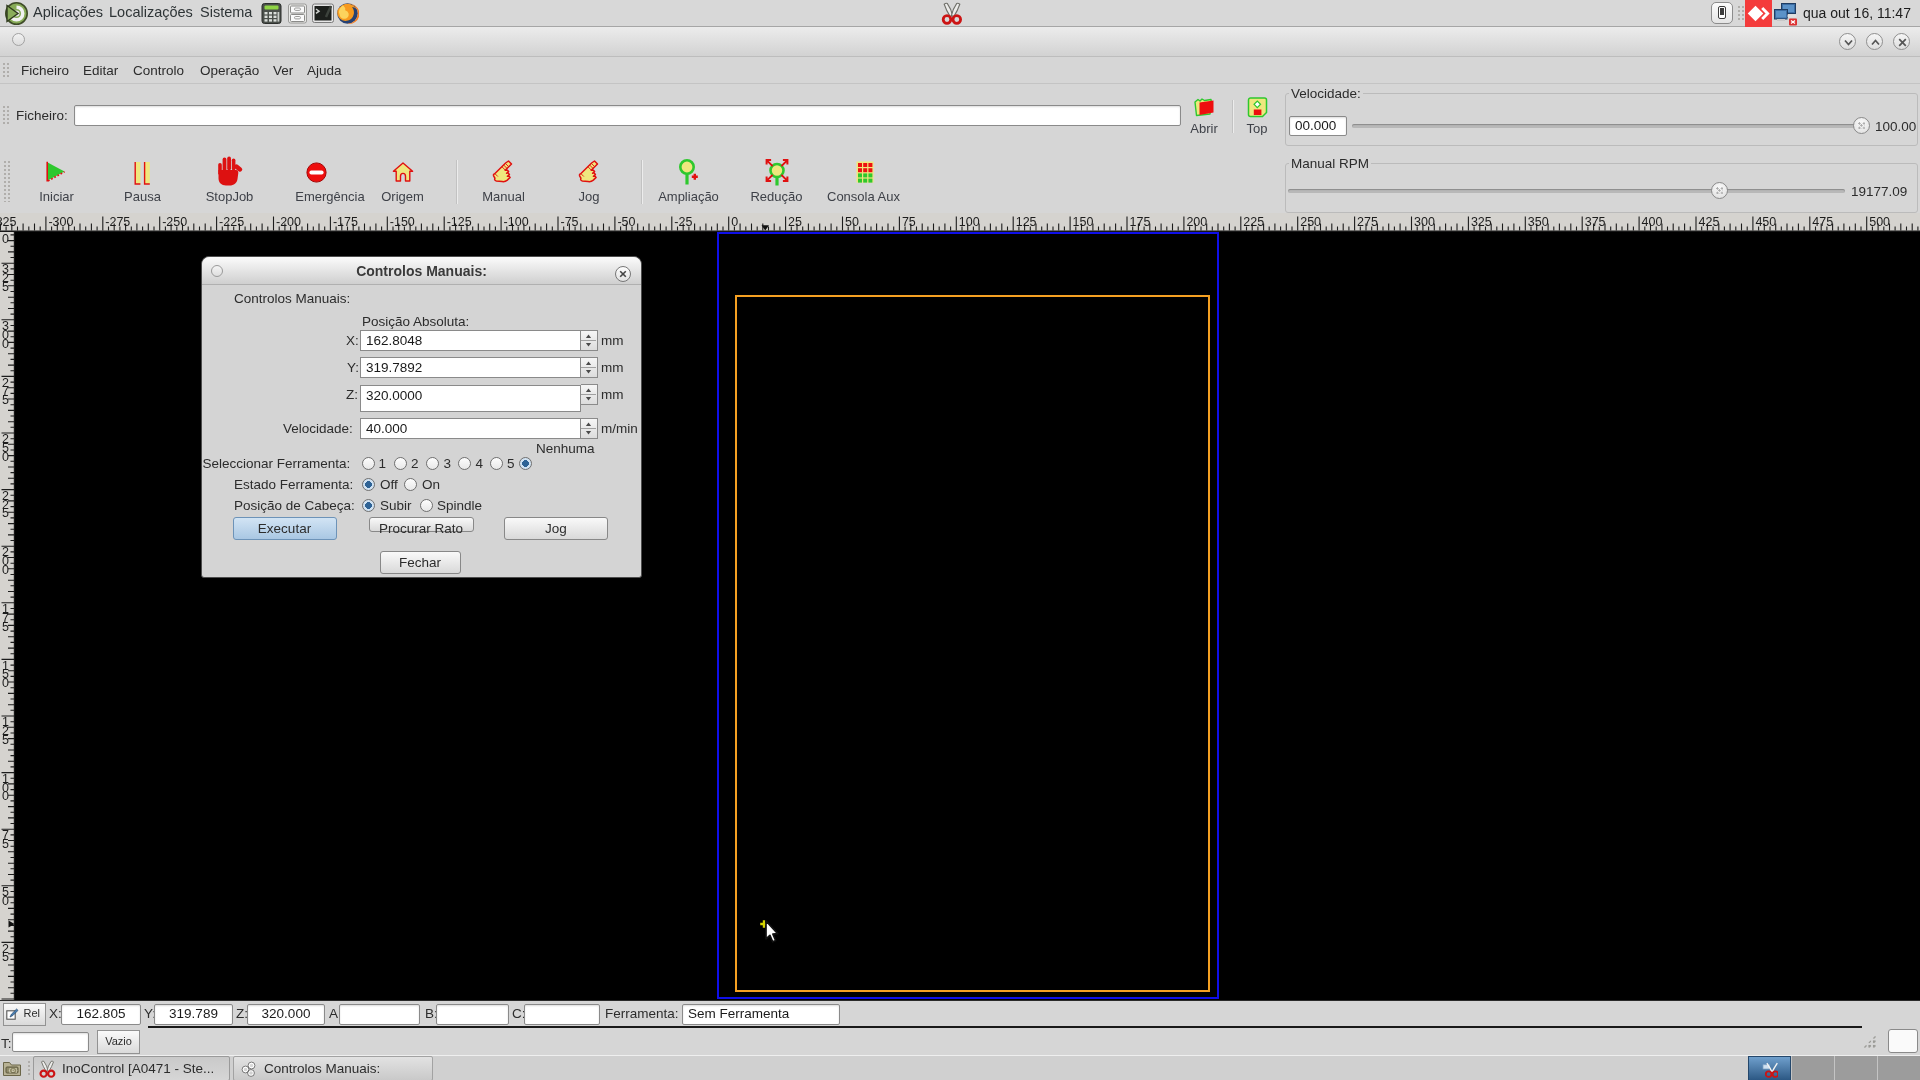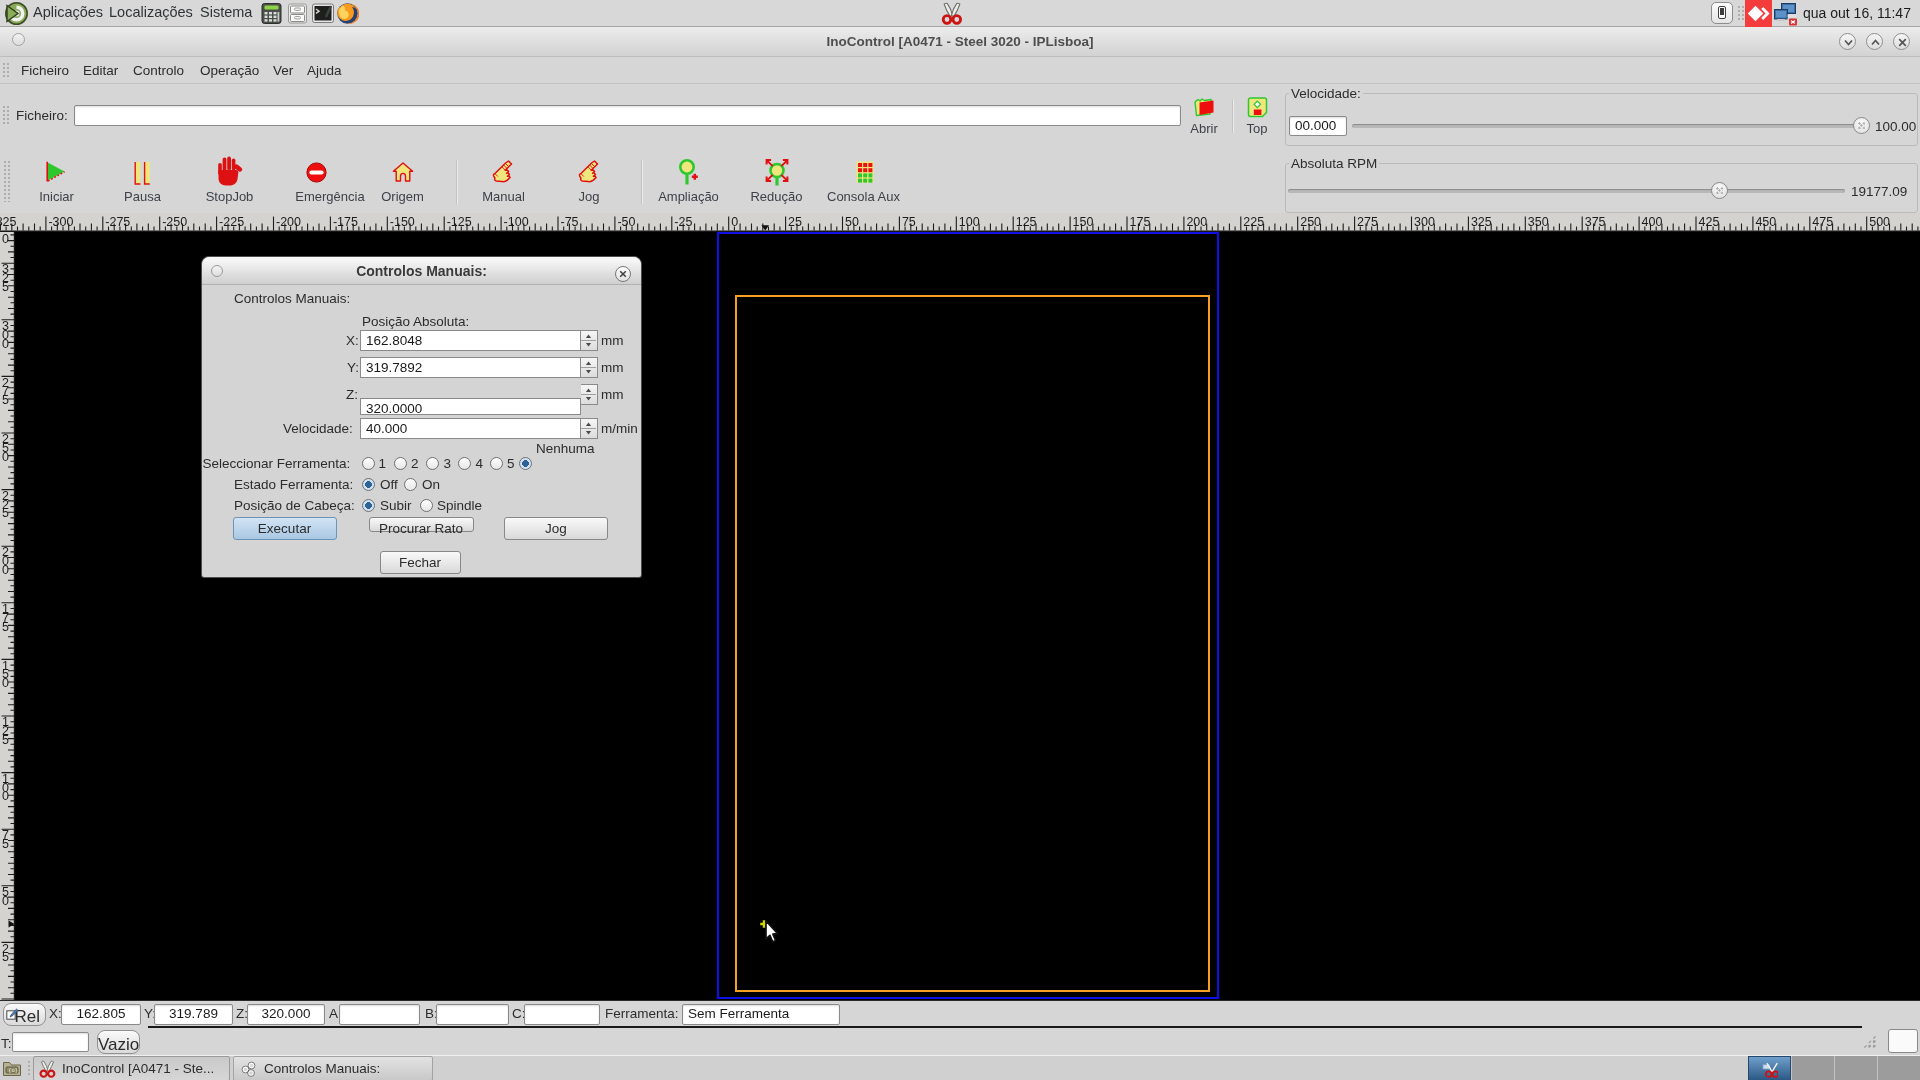--- a/index.html
+++ b/index.html
@@ -33,21 +33,21 @@
 
 #hruler{left:0;top:213px}
 #vruler{left:0;top:232px}
 #canvas{left:15px;top:232px;width:1905px;height:768px;background:#000}
 #bluerect{position:absolute;left:702px;top:0;width:502px;height:767px;border:2px solid #0f0fe8}
 #orangerect{position:absolute;left:720px;top:63px;width:475px;height:697px;border:2px solid #f5a022}
 
 #status1{left:0;top:1000px;width:1920px;height:28px;background:#d6d6d6;border-top:1px solid #2a2a2a}
 #status2{left:0;top:1028px;width:1920px;height:27px;background:#d6d6d6}
 #s1line{left:148px;top:1026px;width:1714px;height:2px;background:#191919}
-.sbtn{position:absolute;background:linear-gradient(#fafafa,#dadada);border:1px solid #929292;border-radius:8px;font-size:17px;color:#2c2c2c;text-align:center}
+.sbtn{position:absolute;background:linear-gradient(#fafafa,#dadada);border:1px solid #929292;border-radius:0;font-size:11px;color:#2c2c2c;text-align:center}
 
 #taskbar{left:0;top:1055px;width:1920px;height:25px;background:#d0d0d0;border-top:1px solid #efefef}
 .taskbtn{position:absolute;top:0px;height:25px;font-size:13.5px;color:#2c2c2c}
 
 #dialog{left:201px;top:256px;width:441px;height:322px;background:#d4d4d4;border:1px solid #4d4d4d;border-radius:8px 8px 3px 3px;box-shadow:0 2px 10px rgba(0,0,0,.45)}
 #dtitle{position:absolute;left:0;top:0;right:0;height:28px;background:linear-gradient(#fbfbfb,#cfcfcf);border-bottom:1px solid #b0b0b0;border-radius:8px 8px 0 0;text-align:center;font-weight:bold;font-size:14px;color:#3a3a3a;padding-top:6px}
 .dlbl{position:absolute;font-size:13.5px;color:#2c2c2c;white-space:nowrap}
 .dentry{position:absolute;background:#fff;border:1px solid #8a8a8a;font-size:13.5px;color:#1a1a1a;padding:2px 0 0 5px}
 .spin{position:absolute;width:17px;background:linear-gradient(#f6f6f6,#dcdcdc);border:1px solid #8a8a8a;border-left:none}
 .dbtn{position:absolute;background:linear-gradient(#f9f9f9,#d9d9d9);border:1px solid #888;border-radius:3px;font-size:13.5px;color:#2c2c2c;text-align:center;padding-top:3px}
@@ -128,21 +128,20 @@
   <rect x="14.5" y="12.5" width="9" height="3" fill="#e0e0e0"></rect>
       <rect x="14.5" y="16" width="9" height="2" fill="#d0d0d0"></rect>
   <rect x="16" y="16.5" width="8" height="7" fill="#dd3030" rx="1"></rect>
   <path d="M18 18.5 l4 3 m0 -3 l-4 3" stroke="#fff" stroke-width="1.3"></path>
  </svg>
  <span class="pmenu" style="left:1803px;color:#1d1d1d;font-size:14px;top:5px">qua out 16, 11:47</span>
 </div>
 
 <div id="titlebar" class="abs">
  <div class="abs" style="left:12px;top:6px;width:13px;height:13px;border:1.5px solid #a2a2a2;border-radius:50%;background:linear-gradient(#f2f2f2,#dcdcdc)"></div>
- <div id="wtitle">InoControl [A0471 - Steel 3020 - IPLisboa]</div>
 </div>
 <div class="circbtn" style="left:1839px">
     <svg width="13" height="13" viewBox="0 0 13 13">
       <path d="M3 4.5 l3.5 4 3.5 -4" fill="none" stroke="#555" stroke-width="1.7"></path>
     </svg>
   </div>
 <div class="circbtn" style="left:1866px">
     <svg width="13" height="13" viewBox="0 0 13 13">
       <path d="M3 8.5 l3.5 -4 3.5 4" fill="none" stroke="#555" stroke-width="1.7"></path>
     </svg>
@@ -270,21 +269,21 @@
   </div>
 
 <div id="rightpane" class="abs"></div>
 <div class="frame" style="left:1285px;top:93px;width:633px;height:53px"></div>
 <div class="framelbl" style="left:1289px;top:86px">Velocidade:</div>
 <div class="entry" style="left:1289px;top:116px;width:58px;height:20px;padding:1px 0 0 5px">00.000</div>
 <div class="track" style="left:1352px;top:124px;width:516px"></div>
 <div class="shandle" style="left:1853px;top:117px"></div>
 <span class="lbl" style="left:1875px;top:119px">100.00</span>
 <div class="frame" style="left:1285px;top:163px;width:633px;height:50px"></div>
-<div class="framelbl" style="left:1289px;top:156px">Absoluta RPM</div>
+<div class="framelbl" style="left:1289px;top:156px">Manual RPM</div>
 <div class="track" style="left:1288px;top:189px;width:557px"></div>
 <div class="shandle" style="left:1711px;top:182px"></div>
 <span class="lbl" style="left:1851px;top:184px">19177.09</span>
 
 <svg id="hruler" class="abs" width="1920" height="19">
     <rect width="1920" height="19" fill="#d5d3cf"></rect>
     <path d="M0.4 10.5 V17.5 M6.1 13.5 V17.5 M11.8 10.5 V17.5 M17.5 13.5 V17.5 M23.1 10.5 V17.5 M28.8 13.5 V17.5 M34.5 10.5 V17.5 M40.2 13.5 V17.5 M45.9 3.5 V17.5 M51.6 13.5 V17.5 M57.3 10.5 V17.5 M63.0 13.5 V17.5 M68.7 10.5 V17.5 M74.4 13.5 V17.5 M80.0 10.5 V17.5 M85.7 13.5 V17.5 M91.4 10.5 V17.5 M97.1 13.5 V17.5 M102.8 3.5 V17.5 M108.5 13.5 V17.5 M114.2 10.5 V17.5 M119.9 13.5 V17.5 M125.6 10.5 V17.5 M131.3 13.5 V17.5 M136.9 10.5 V17.5 M142.6 13.5 V17.5 M148.3 10.5 V17.5 M154.0 13.5 V17.5 M159.7 3.5 V17.5 M165.4 13.5 V17.5 M171.1 10.5 V17.5 M176.8 13.5 V17.5 M182.5 10.5 V17.5 M188.2 13.5 V17.5 M193.8 10.5 V17.5 M199.5 13.5 V17.5 M205.2 10.5 V17.5 M210.9 13.5 V17.5 M216.6 3.5 V17.5 M222.3 13.5 V17.5 M228.0 10.5 V17.5 M233.7 13.5 V17.5 M239.4 10.5 V17.5 M245.1 13.5 V17.5 M250.7 10.5 V17.5 M256.4 13.5 V17.5 M262.1 10.5 V17.5 M267.8 13.5 V17.5 M273.5 3.5 V17.5 M279.2 13.5 V17.5 M284.9 10.5 V17.5 M290.6 13.5 V17.5 M296.3 10.5 V17.5 M302.0 13.5 V17.5 M307.6 10.5 V17.5 M313.3 13.5 V17.5 M319.0 10.5 V17.5 M324.7 13.5 V17.5 M330.4 3.5 V17.5 M336.1 13.5 V17.5 M341.8 10.5 V17.5 M347.5 13.5 V17.5 M353.2 10.5 V17.5 M358.9 13.5 V17.5 M364.5 10.5 V17.5 M370.2 13.5 V17.5 M375.9 10.5 V17.5 M381.6 13.5 V17.5 M387.3 3.5 V17.5 M393.0 13.5 V17.5 M398.7 10.5 V17.5 M404.4 13.5 V17.5 M410.1 10.5 V17.5 M415.8 13.5 V17.5 M421.4 10.5 V17.5 M427.1 13.5 V17.5 M432.8 10.5 V17.5 M438.5 13.5 V17.5 M444.2 3.5 V17.5 M449.9 13.5 V17.5 M455.6 10.5 V17.5 M461.3 13.5 V17.5 M467.0 10.5 V17.5 M472.7 13.5 V17.5 M478.3 10.5 V17.5 M484.0 13.5 V17.5 M489.7 10.5 V17.5 M495.4 13.5 V17.5 M501.1 3.5 V17.5 M506.8 13.5 V17.5 M512.5 10.5 V17.5 M518.2 13.5 V17.5 M523.9 10.5 V17.5 M529.6 13.5 V17.5 M535.2 10.5 V17.5 M540.9 13.5 V17.5 M546.6 10.5 V17.5 M552.3 13.5 V17.5 M558.0 3.5 V17.5 M563.7 13.5 V17.5 M569.4 10.5 V17.5 M575.1 13.5 V17.5 M580.8 10.5 V17.5 M586.5 13.5 V17.5 M592.1 10.5 V17.5 M597.8 13.5 V17.5 M603.5 10.5 V17.5 M609.2 13.5 V17.5 M614.9 3.5 V17.5 M620.6 13.5 V17.5 M626.3 10.5 V17.5 M632.0 13.5 V17.5 M637.7 10.5 V17.5 M643.4 13.5 V17.5 M649.0 10.5 V17.5 M654.7 13.5 V17.5 M660.4 10.5 V17.5 M666.1 13.5 V17.5 M671.8 3.5 V17.5 M677.5 13.5 V17.5 M683.2 10.5 V17.5 M688.9 13.5 V17.5 M694.6 10.5 V17.5 M700.2 13.5 V17.5 M705.9 10.5 V17.5 M711.6 13.5 V17.5 M717.3 10.5 V17.5 M723.0 13.5 V17.5 M728.7 3.5 V17.5 M734.4 13.5 V17.5 M740.1 10.5 V17.5 M745.8 13.5 V17.5 M751.5 10.5 V17.5 M757.2 13.5 V17.5 M762.8 10.5 V17.5 M768.5 13.5 V17.5 M774.2 10.5 V17.5 M779.9 13.5 V17.5 M785.6 3.5 V17.5 M791.3 13.5 V17.5 M797.0 10.5 V17.5 M802.7 13.5 V17.5 M808.4 10.5 V17.5 M814.1 13.5 V17.5 M819.7 10.5 V17.5 M825.4 13.5 V17.5 M831.1 10.5 V17.5 M836.8 13.5 V17.5 M842.5 3.5 V17.5 M848.2 13.5 V17.5 M853.9 10.5 V17.5 M859.6 13.5 V17.5 M865.3 10.5 V17.5 M871.0 13.5 V17.5 M876.6 10.5 V17.5 M882.3 13.5 V17.5 M888.0 10.5 V17.5 M893.7 13.5 V17.5 M899.4 3.5 V17.5 M905.1 13.5 V17.5 M910.8 10.5 V17.5 M916.5 13.5 V17.5 M922.2 10.5 V17.5 M927.9 13.5 V17.5 M933.5 10.5 V17.5 M939.2 13.5 V17.5 M944.9 10.5 V17.5 M950.6 13.5 V17.5 M956.3 3.5 V17.5 M962.0 13.5 V17.5 M967.7 10.5 V17.5 M973.4 13.5 V17.5 M979.1 10.5 V17.5 M984.8 13.5 V17.5 M990.4 10.5 V17.5 M996.1 13.5 V17.5 M1001.8 10.5 V17.5 M1007.5 13.5 V17.5 M1013.2 3.5 V17.5 M1018.9 13.5 V17.5 M1024.6 10.5 V17.5 M1030.3 13.5 V17.5 M1036.0 10.5 V17.5 M1041.7 13.5 V17.5 M1047.3 10.5 V17.5 M1053.0 13.5 V17.5 M1058.7 10.5 V17.5 M1064.4 13.5 V17.5 M1070.1 3.5 V17.5 M1075.8 13.5 V17.5 M1081.5 10.5 V17.5 M1087.2 13.5 V17.5 M1092.9 10.5 V17.5 M1098.5 13.5 V17.5 M1104.2 10.5 V17.5 M1109.9 13.5 V17.5 M1115.6 10.5 V17.5 M1121.3 13.5 V17.5 M1127.0 3.5 V17.5 M1132.7 13.5 V17.5 M1138.4 10.5 V17.5 M1144.1 13.5 V17.5 M1149.8 10.5 V17.5 M1155.5 13.5 V17.5 M1161.1 10.5 V17.5 M1166.8 13.5 V17.5 M1172.5 10.5 V17.5 M1178.2 13.5 V17.5 M1183.9 3.5 V17.5 M1189.6 13.5 V17.5 M1195.3 10.5 V17.5 M1201.0 13.5 V17.5 M1206.7 10.5 V17.5 M1212.3 13.5 V17.5 M1218.0 10.5 V17.5 M1223.7 13.5 V17.5 M1229.4 10.5 V17.5 M1235.1 13.5 V17.5 M1240.8 3.5 V17.5 M1246.5 13.5 V17.5 M1252.2 10.5 V17.5 M1257.9 13.5 V17.5 M1263.6 10.5 V17.5 M1269.2 13.5 V17.5 M1274.9 10.5 V17.5 M1280.6 13.5 V17.5 M1286.3 10.5 V17.5 M1292.0 13.5 V17.5 M1297.7 3.5 V17.5 M1303.4 13.5 V17.5 M1309.1 10.5 V17.5 M1314.8 13.5 V17.5 M1320.5 10.5 V17.5 M1326.2 13.5 V17.5 M1331.8 10.5 V17.5 M1337.5 13.5 V17.5 M1343.2 10.5 V17.5 M1348.9 13.5 V17.5 M1354.6 3.5 V17.5 M1360.3 13.5 V17.5 M1366.0 10.5 V17.5 M1371.7 13.5 V17.5 M1377.4 10.5 V17.5 M1383.0 13.5 V17.5 M1388.7 10.5 V17.5 M1394.4 13.5 V17.5 M1400.1 10.5 V17.5 M1405.8 13.5 V17.5 M1411.5 3.5 V17.5 M1417.2 13.5 V17.5 M1422.9 10.5 V17.5 M1428.6 13.5 V17.5 M1434.3 10.5 V17.5 M1439.9 13.5 V17.5 M1445.6 10.5 V17.5 M1451.3 13.5 V17.5 M1457.0 10.5 V17.5 M1462.7 13.5 V17.5 M1468.4 3.5 V17.5 M1474.1 13.5 V17.5 M1479.8 10.5 V17.5 M1485.5 13.5 V17.5 M1491.2 10.5 V17.5 M1496.8 13.5 V17.5 M1502.5 10.5 V17.5 M1508.2 13.5 V17.5 M1513.9 10.5 V17.5 M1519.6 13.5 V17.5 M1525.3 3.5 V17.5 M1531.0 13.5 V17.5 M1536.7 10.5 V17.5 M1542.4 13.5 V17.5 M1548.1 10.5 V17.5 M1553.8 13.5 V17.5 M1559.4 10.5 V17.5 M1565.1 13.5 V17.5 M1570.8 10.5 V17.5 M1576.5 13.5 V17.5 M1582.2 3.5 V17.5 M1587.9 13.5 V17.5 M1593.6 10.5 V17.5 M1599.3 13.5 V17.5 M1605.0 10.5 V17.5 M1610.7 13.5 V17.5 M1616.3 10.5 V17.5 M1622.0 13.5 V17.5 M1627.7 10.5 V17.5 M1633.4 13.5 V17.5 M1639.1 3.5 V17.5 M1644.8 13.5 V17.5 M1650.5 10.5 V17.5 M1656.2 13.5 V17.5 M1661.9 10.5 V17.5 M1667.5 13.5 V17.5 M1673.2 10.5 V17.5 M1678.9 13.5 V17.5 M1684.6 10.5 V17.5 M1690.3 13.5 V17.5 M1696.0 3.5 V17.5 M1701.7 13.5 V17.5 M1707.4 10.5 V17.5 M1713.1 13.5 V17.5 M1718.8 10.5 V17.5 M1724.4 13.5 V17.5 M1730.1 10.5 V17.5 M1735.8 13.5 V17.5 M1741.5 10.5 V17.5 M1747.2 13.5 V17.5 M1752.9 3.5 V17.5 M1758.6 13.5 V17.5 M1764.3 10.5 V17.5 M1770.0 13.5 V17.5 M1775.7 10.5 V17.5 M1781.3 13.5 V17.5 M1787.0 10.5 V17.5 M1792.7 13.5 V17.5 M1798.4 10.5 V17.5 M1804.1 13.5 V17.5 M1809.8 3.5 V17.5 M1815.5 13.5 V17.5 M1821.2 10.5 V17.5 M1826.9 13.5 V17.5 M1832.6 10.5 V17.5 M1838.2 13.5 V17.5 M1843.9 10.5 V17.5 M1849.6 13.5 V17.5 M1855.3 10.5 V17.5 M1861.0 13.5 V17.5 M1866.7 3.5 V17.5 M1872.4 13.5 V17.5 M1878.1 10.5 V17.5 M1883.8 13.5 V17.5 M1889.5 10.5 V17.5 M1895.1 13.5 V17.5 M1900.8 10.5 V17.5 M1906.5 13.5 V17.5 M1912.2 10.5 V17.5 M1917.9 13.5 V17.5" stroke="#1c1c1c" stroke-width="1.1"></path>
     <text x="-8.5" y="12.5" font-size="12.5" fill="#1c1c1c" font-family="Liberation Sans">-325</text>
     <text x="48.4" y="12.5" font-size="12.5" fill="#1c1c1c" font-family="Liberation Sans">-300</text>
     <text x="105.3" y="12.5" font-size="12.5" fill="#1c1c1c" font-family="Liberation Sans">-275</text>
@@ -473,21 +472,21 @@
     <span class="dlbl" style="left:399px;top:76px">mm</span>
     <span class="dlbl" style="left:145px;top:103px">Y:</span>
     <div class="dentry" style="left:158px;top:100px;width:221px;height:21px">319.7892</div>
     <div class="spin" style="left:379px;top:100px;height:21px"><svg width="15" height="19" viewBox="0 0 15 19">
         <path d="M7.5 3.6 l2.6 3.4 h-5.2 z" fill="#4a4a4a"></path>
         <path d="M7.5 15.4 l-2.6 -3.4 h5.2 z" fill="#4a4a4a"></path>
         <path d="M0 9.5 h15" stroke="#a0a0a0" stroke-width="1"></path>
       </svg></div>
     <span class="dlbl" style="left:399px;top:103px">mm</span>
     <span class="dlbl" style="left:144px;top:129.5px">Z:</span>
-    <div class="dentry" style="left:158px;top:141px;width:221px;height:17px">320.0000</div>
+    <div class="dentry" style="left:158px;top:128px;width:221px;height:27px">320.0000</div>
     <div class="spin" style="left:379px;top:126.5px;height:21px"><svg width="15" height="19" viewBox="0 0 15 19">
         <path d="M7.5 3.6 l2.6 3.4 h-5.2 z" fill="#4a4a4a"></path>
         <path d="M7.5 15.4 l-2.6 -3.4 h5.2 z" fill="#4a4a4a"></path>
         <path d="M0 9.5 h15" stroke="#a0a0a0" stroke-width="1"></path>
       </svg></div>
     <span class="dlbl" style="left:399px;top:129.5px">mm</span>
     <span class="dlbl" style="left:81px;top:164px">Velocidade:</span>
     <div class="dentry" style="left:158px;top:161px;width:221px;height:21px">40.000</div>
     <div class="spin" style="left:379px;top:161px;height:21px"><svg width="15" height="19" viewBox="0 0 15 19">
         <path d="M7.5 3.6 l2.6 3.4 h-5.2 z" fill="#4a4a4a"></path>

